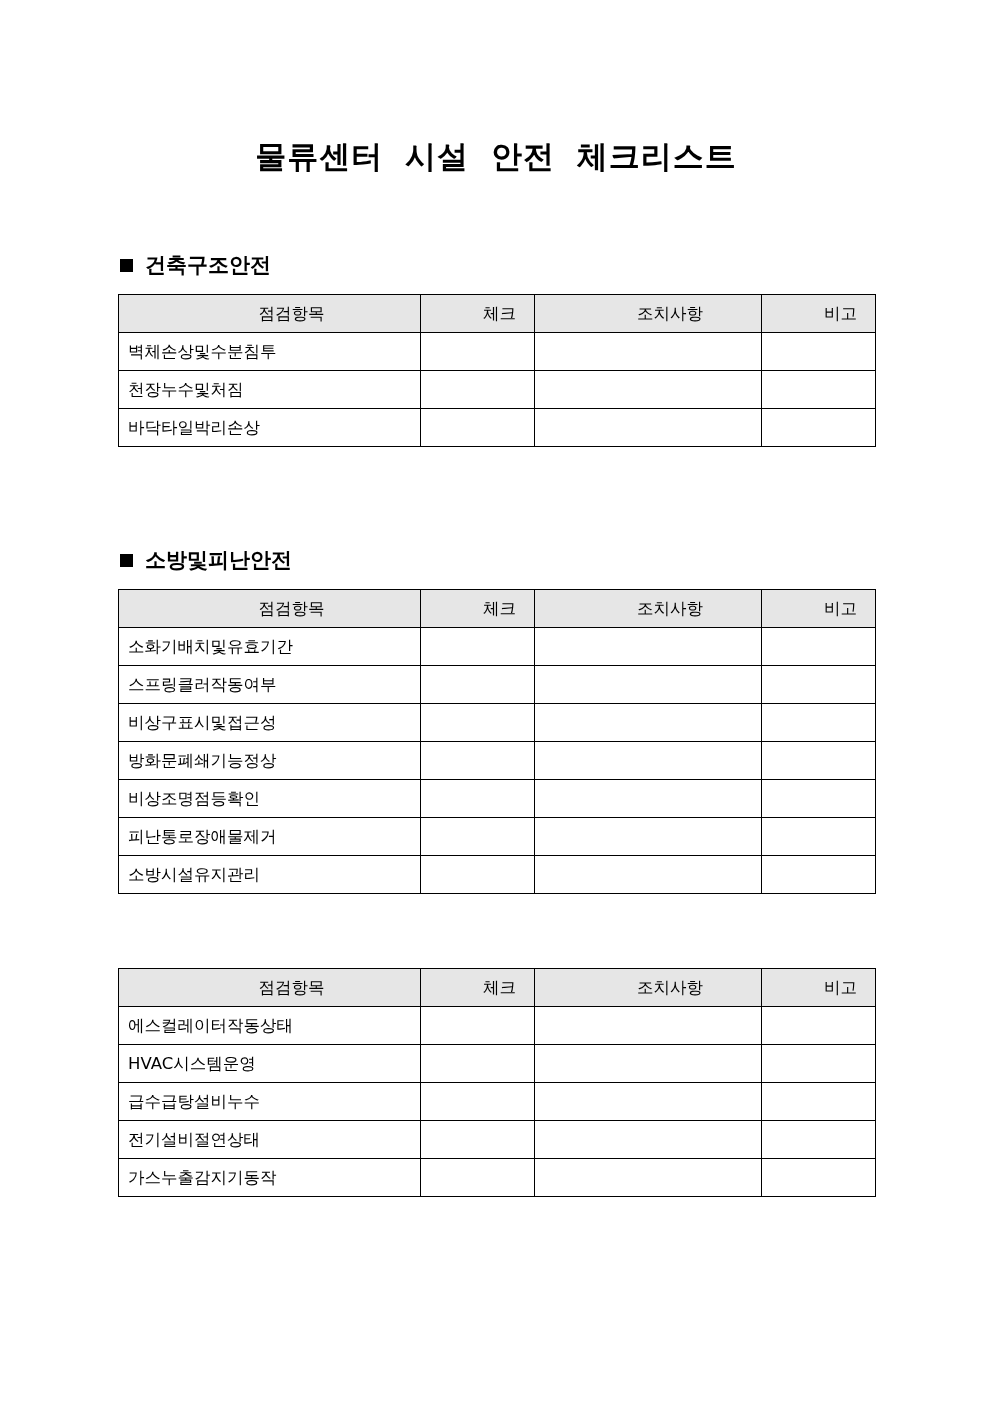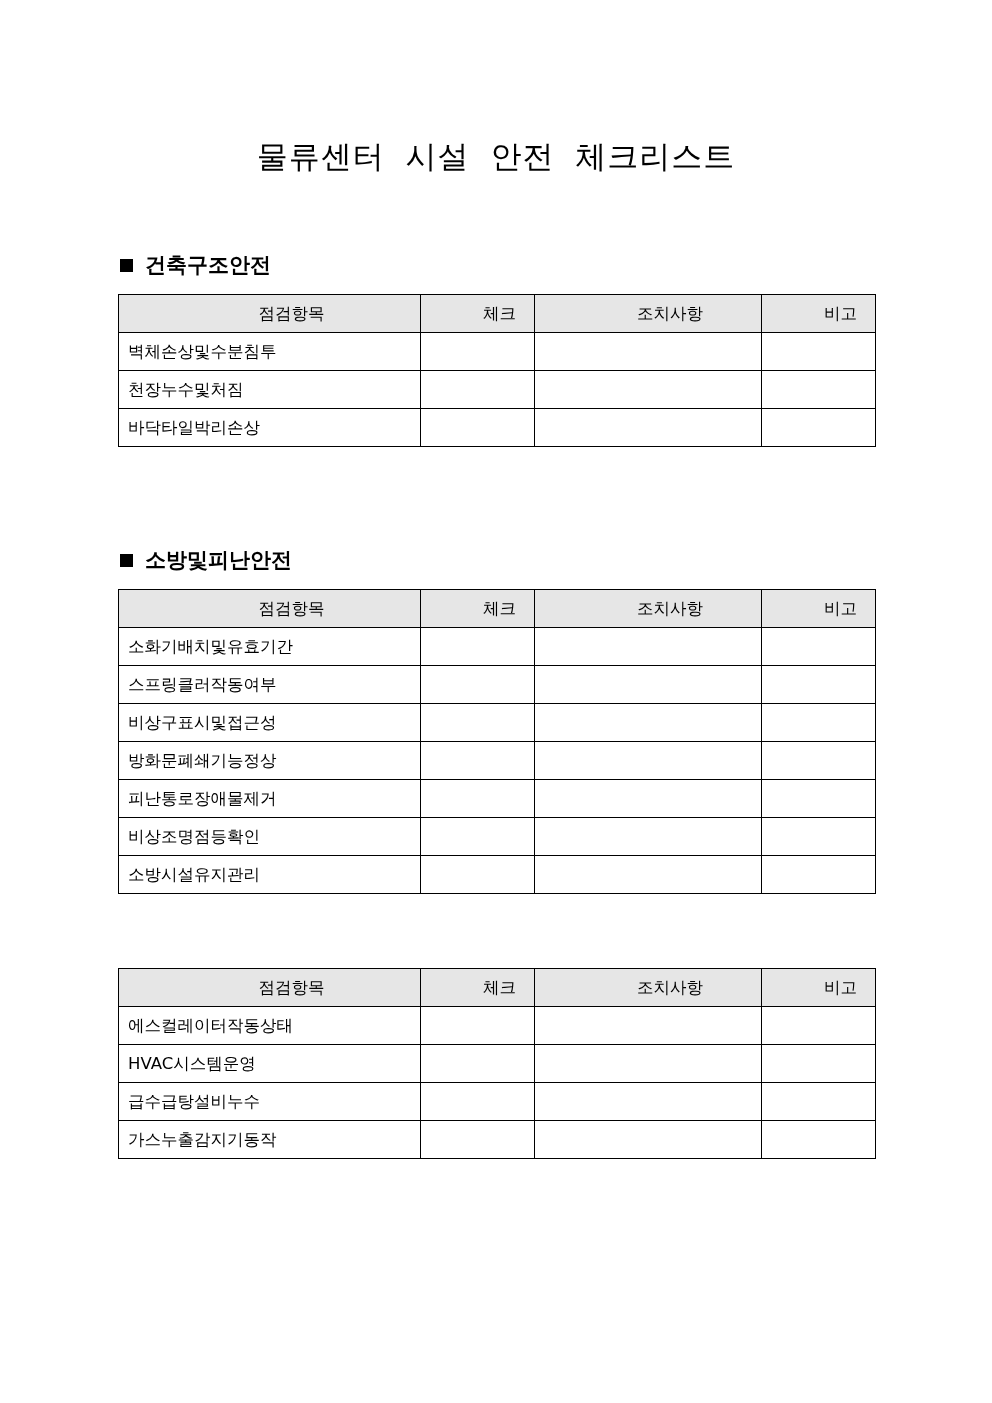--- a/index.html
+++ b/index.html
@@ -1,17 +1,17 @@
 <!DOCTYPE html>
 <html><head>
   <meta charset="utf-8">
   <style>
     html, body { margin:0; padding:0; background:#ffffff; }
     body { width:992px; height:1403px; position:relative; font-family:"DejaVu Sans", "Liberation Sans", sans-serif; color:#000; overflow:hidden; }
-    .title { position:absolute; left:0; top:136px; width:992px; text-align:center; font-size:31px; font-weight:normal; letter-spacing:1px; word-spacing:10px; }
+    .title { position:absolute; left:0; top:136px; width:992px; text-align:center; font-size:31px; font-weight:bold; letter-spacing:1px; word-spacing:10px; }
     .section { position:absolute; left:118px; width:757px; }
     .section-heading { height:30px; display:flex; align-items:center; font-size:21px; font-weight:bold; }
     .sq { display:inline-block; width:13px; height:13px; background:#000; margin-left:2px; margin-right:12px; }
     table { border-collapse:collapse; width:757px; table-layout:fixed; margin-top:14px; }
     th, td { border:1px solid #000; height:37px; padding:0; font-size:16.5px; }
     th { background:#e6e6e6; font-weight:normal; text-align:center;padding-left:44px; }
     td.item { padding-left:9px; text-align:left;margin-left:34px; }
     col.c1 { width:302px; } col.c2 { width:114px; } col.c3 { width:227px; } col.c4 { width:114px; }
   </style>
 </head>
@@ -100,27 +100,27 @@
           <td></td>
           <td></td>
         </tr>
         <tr>
           <td class="item">방화문폐쇄기능정상</td>
           <td></td>
           <td></td>
           <td></td>
         </tr>
         <tr>
-          <td class="item">피난통로장애물제거</td>
+          <td class="item">비상조명점등확인</td>
           <td></td>
           <td></td>
           <td></td>
         </tr>
         <tr>
-          <td class="item">비상조명점등확인</td>
+          <td class="item">피난통로장애물제거</td>
           <td></td>
           <td></td>
           <td></td>
         </tr>
         <tr>
           <td class="item">소방시설유지관리</td>
           <td></td>
           <td></td>
           <td></td>
         </tr>
@@ -156,20 +156,26 @@
           <td></td>
           <td></td>
         </tr>
         <tr>
           <td class="item">급수급탕설비누수</td>
           <td></td>
           <td></td>
           <td></td>
         </tr>
         <tr>
+          <td class="item">전기설비절연상태</td>
+          <td></td>
+          <td></td>
+          <td></td>
+        </tr>
+        <tr>
           <td class="item">가스누출감지기동작</td>
           <td></td>
           <td></td>
           <td></td>
         </tr>
       </tbody>
     </table>
   </div>
 
 </body></html>

